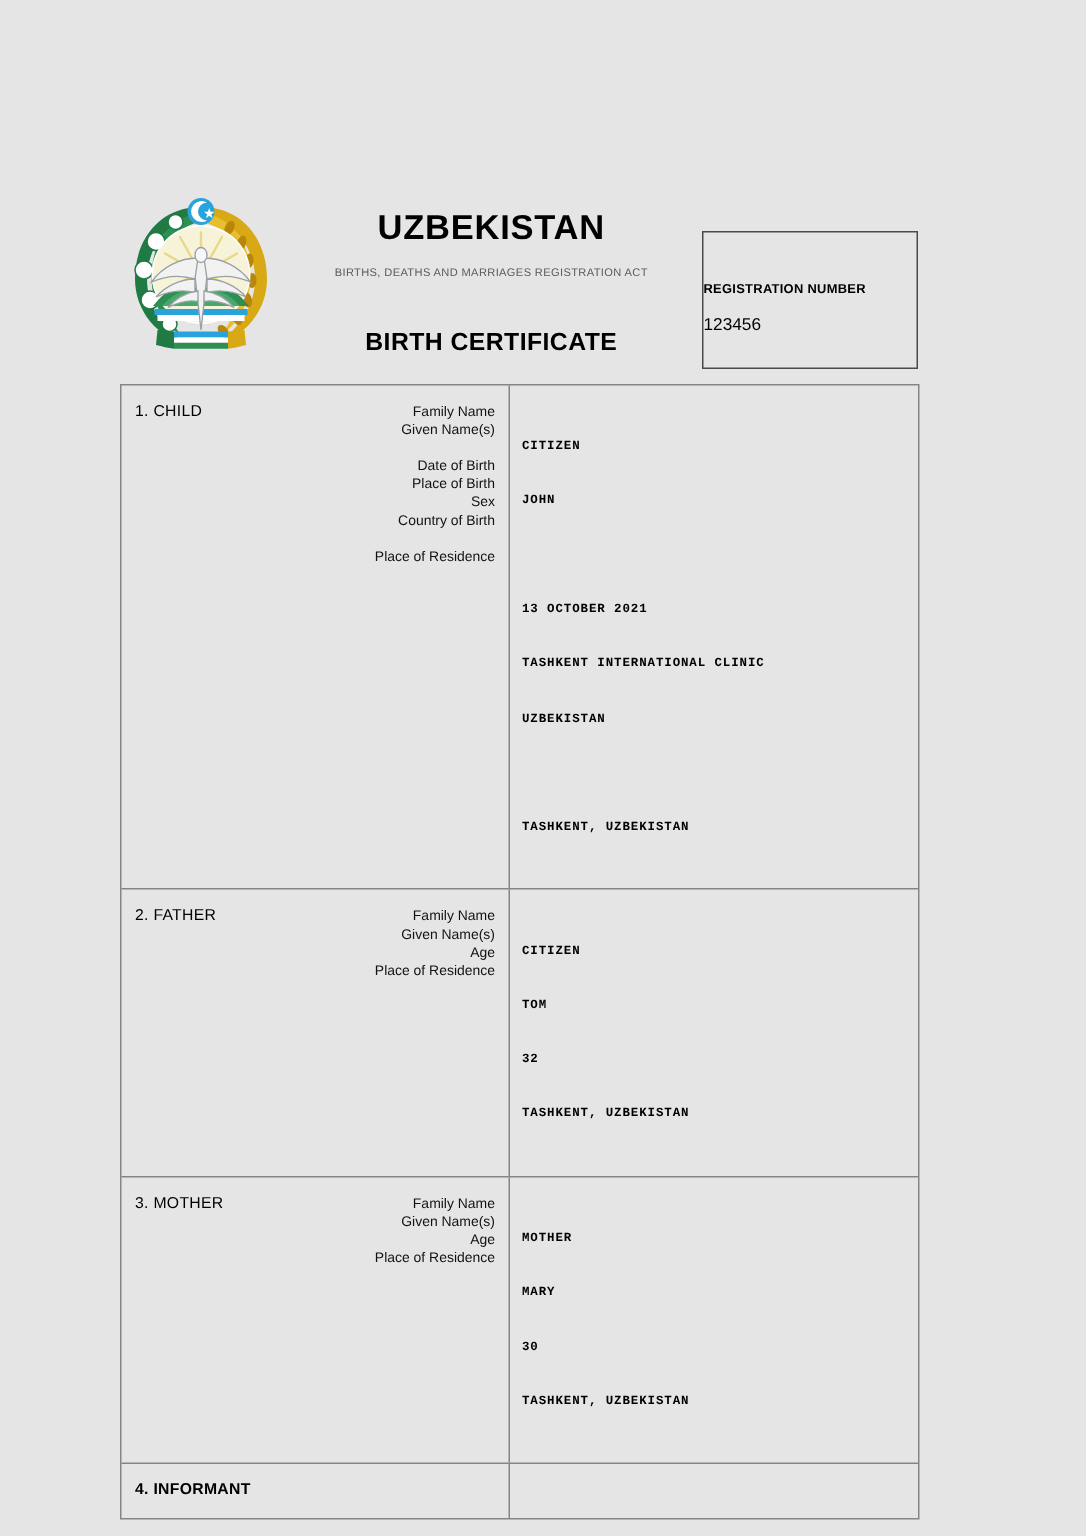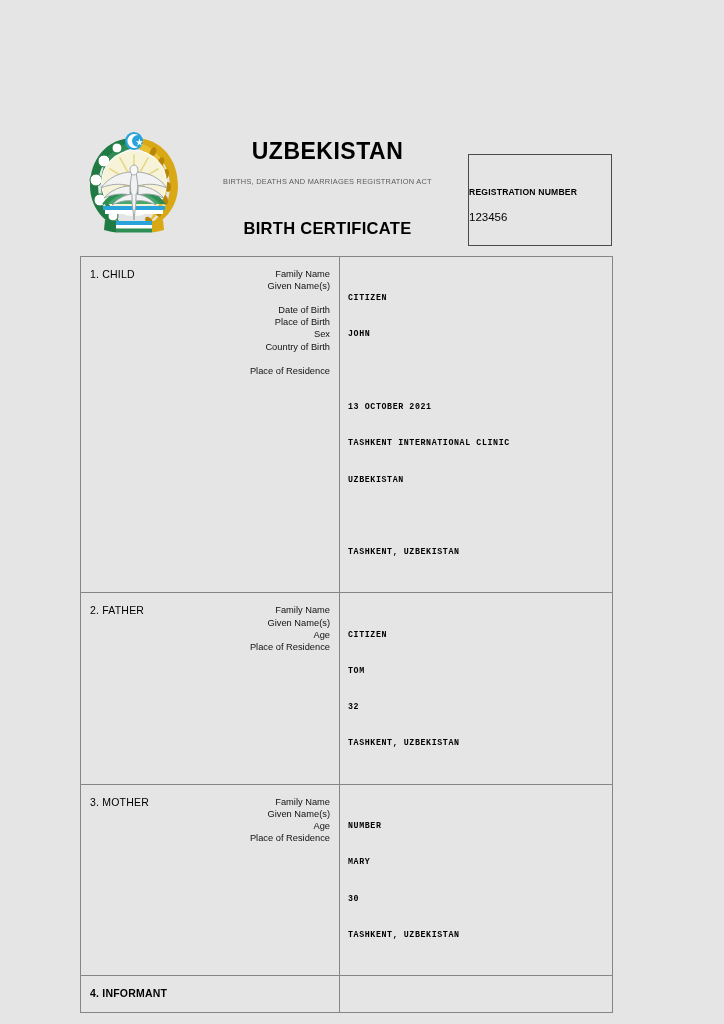--- a/index.html
+++ b/index.html
@@ -315,21 +315,21 @@
         <div class="section-heading">3. MOTHER</div>
         <div class="labels">
           <div>Family Name</div>
           <div>Given Name(s)</div>
           <div>Age</div>
           <div>Place of Residence</div>
         </div>
       </div>
       <div class="col-right">
         <div class="values">
-          <div>NUMBER</div>
+          <div>MOTHER</div>
           <div>MARY</div>
           <div>30</div>
           <div>TASHKENT, UZBEKISTAN</div>
         </div>
       </div>
     </div>
 
     <div class="row">
       <div class="col-left informant-left">
         <div class="informant-title">4. INFORMANT</div>

